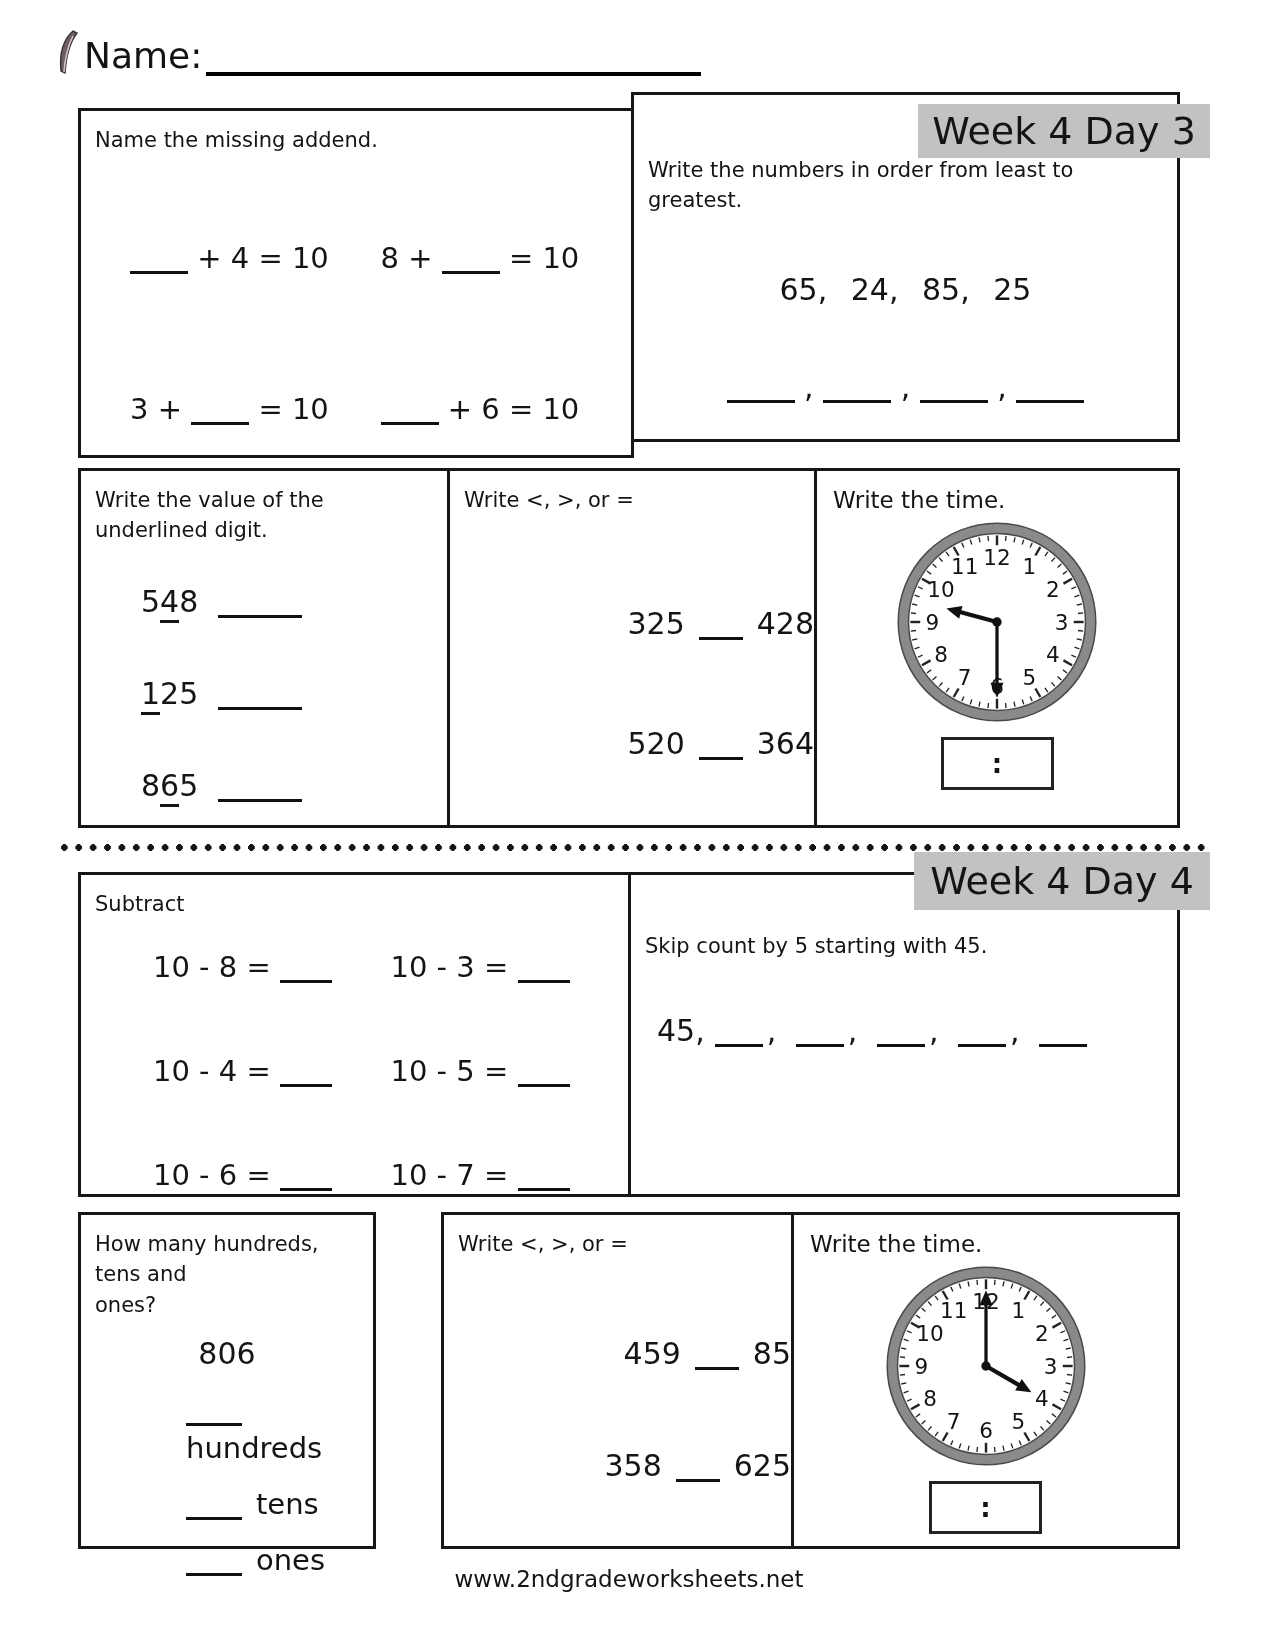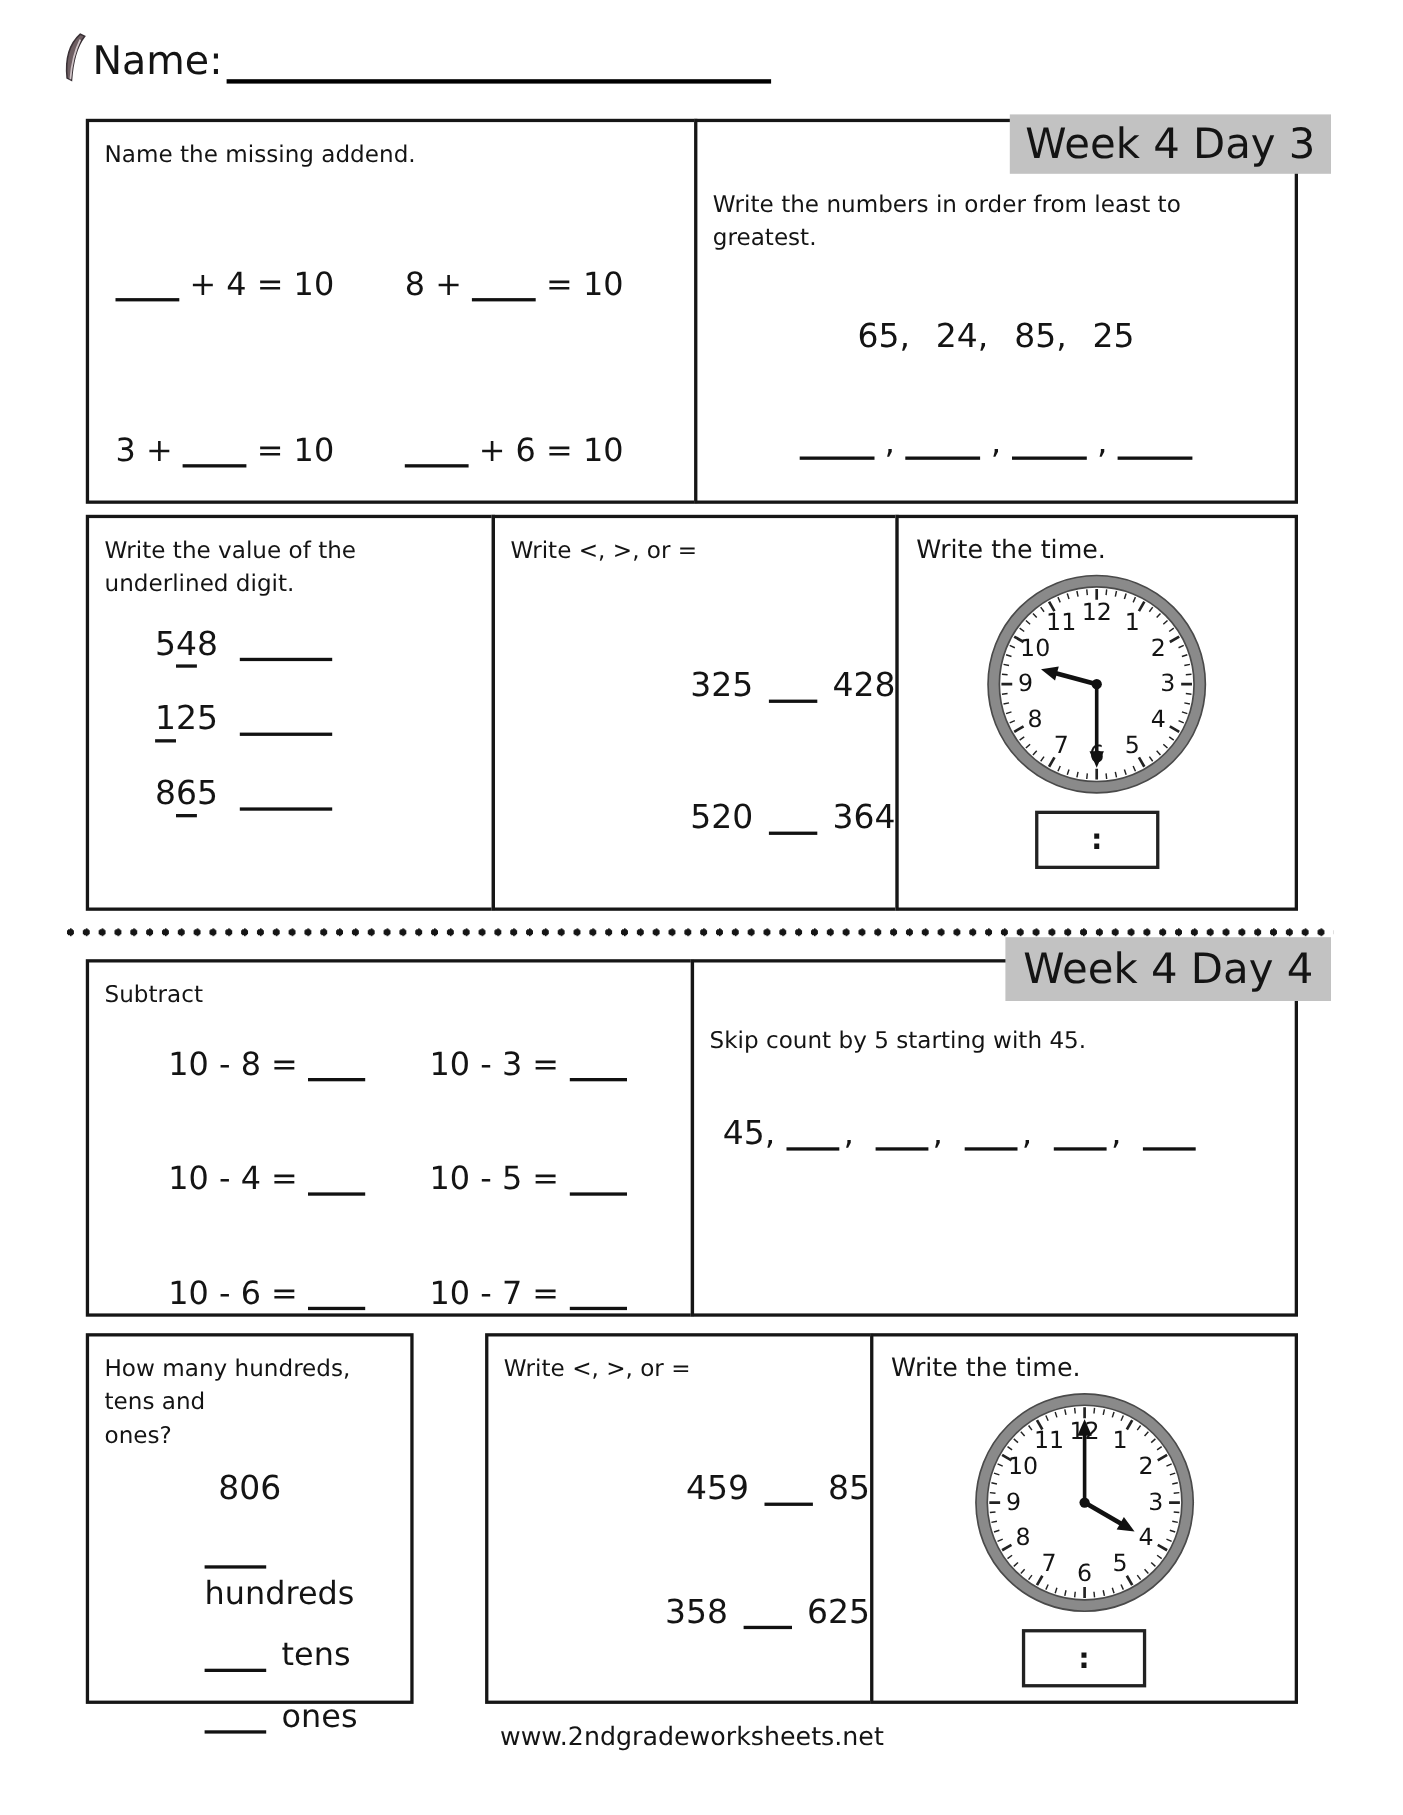--- a/index.html
+++ b/index.html
@@ -22,31 +22,31 @@
   .blank{display:inline-block;border-bottom:3px solid #111;height:.95em;vertical-align:-6px}
 
   
   .day-header{position:absolute;background:#c2c2c2;text-align:center;z-index:6;
               font-size:38px;color:#141414}
   .hdr3{left:918px;top:104px;width:292px;height:54px;line-height:54px}
   .hdr4{left:914px;top:852px;width:296px;height:58px;line-height:58px}
 
   
   .boxA{left:78px;top:108px;width:556px;height:350px}
-  .ma-grid{display:grid;grid-template-columns:1fr 1fr;row-gap:115px;margin-top:85px;padding-left:24px}
-
-  
-  .boxB{left:631px;top:108px;width:549px;height:350px}
+  .ma-grid{display:grid;grid-template-columns:1fr 1fr;row-gap:115px;margin-top:85px;padding-left:49px}
+
+  
+  .boxB{left:631px;top:92px;width:549px;height:350px}
   .boxB .instr{padding-top:60px}
   .num-list{font-size:30px;text-align:center;margin-top:56px;word-spacing:14px}
   .order-blanks{margin-top:62px;text-align:center;font-size:30px}
 
   
   .boxC{left:78px;top:468px;width:372px;height:360px}
-  .ud-items{display:flex;flex-direction:column;gap:28px;margin-top:20px;padding-left:60px}
+  .ud-items{display:flex;flex-direction:column;gap:52px;margin-top:36px;padding-left:60px}
   .ud-item{font-size:30px;line-height:40px}
   .udigit{border-bottom:3px solid #141414;padding-bottom:1px}
   .ud-item .blank{margin-left:20px}
 
   
   .boxD{left:447px;top:468px;width:370px;height:360px}
   .boxI{left:441px;top:1212px;width:353px;height:337px}
   .pairs{display:flex;flex-direction:column;align-items:flex-end;gap:78px;margin-top:88px}
   .pairs2{margin-top:74px;gap:70px}
   .pair{font-size:30px;line-height:42px;white-space:nowrap}

